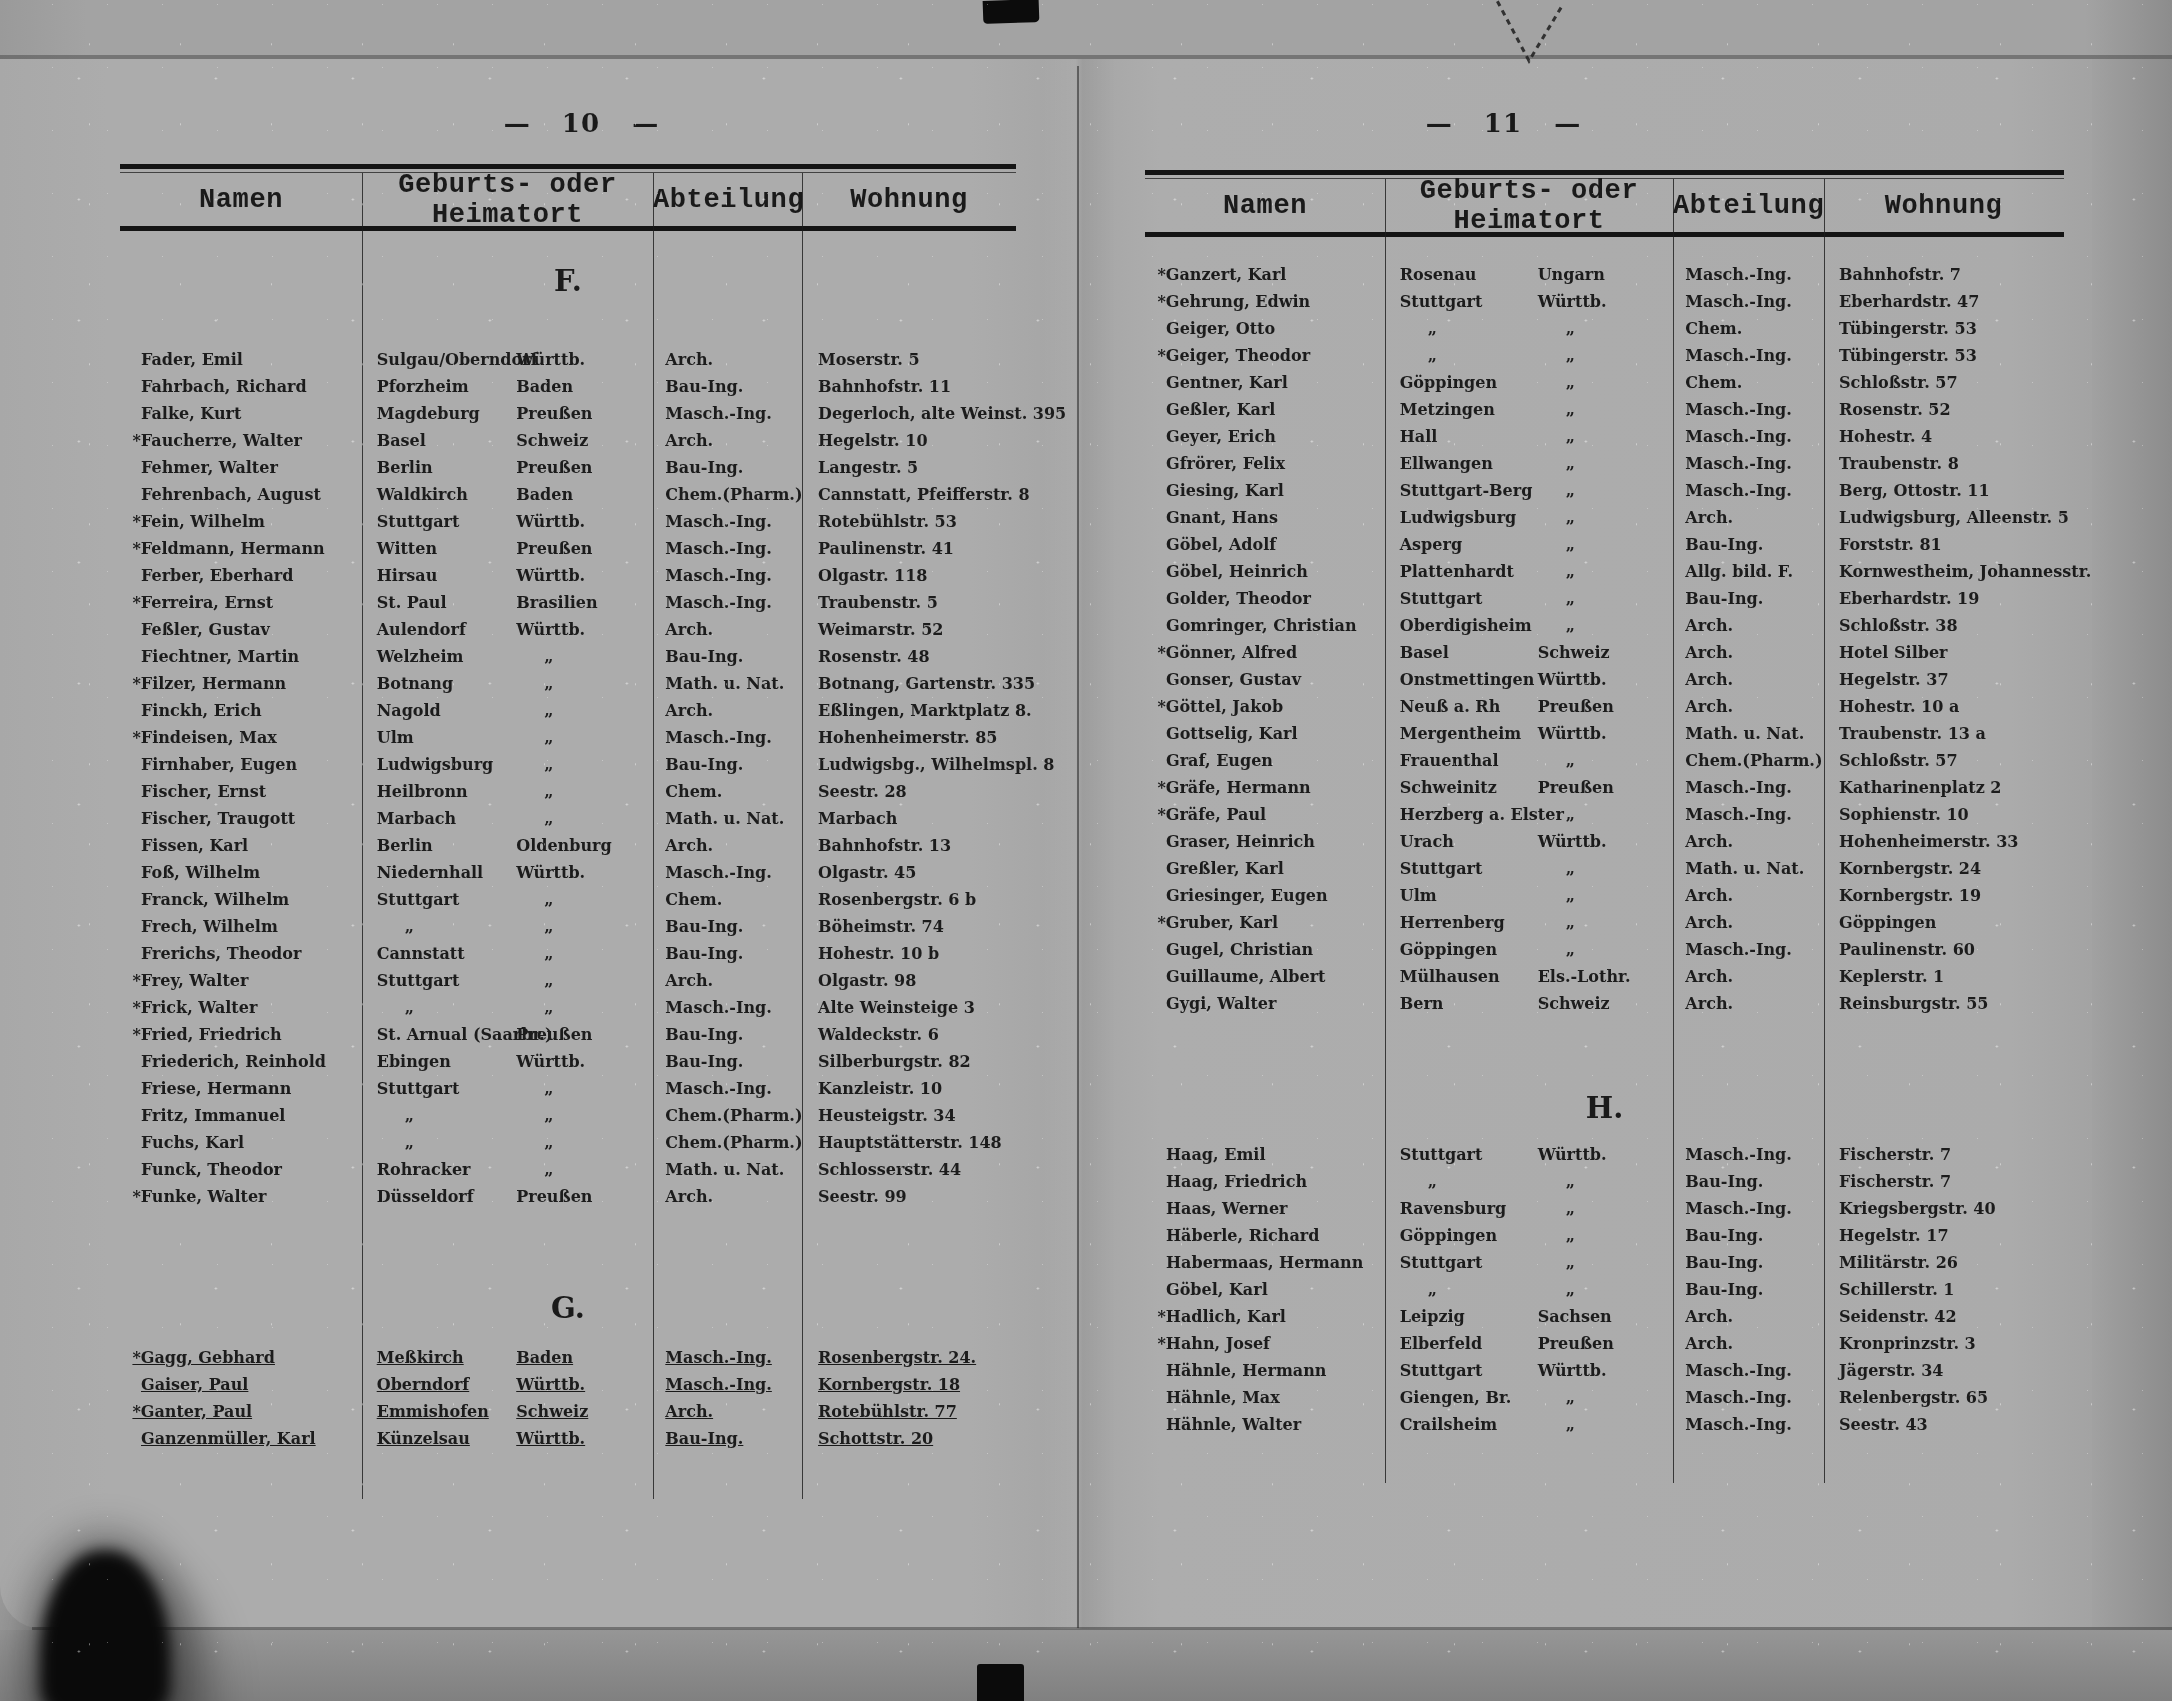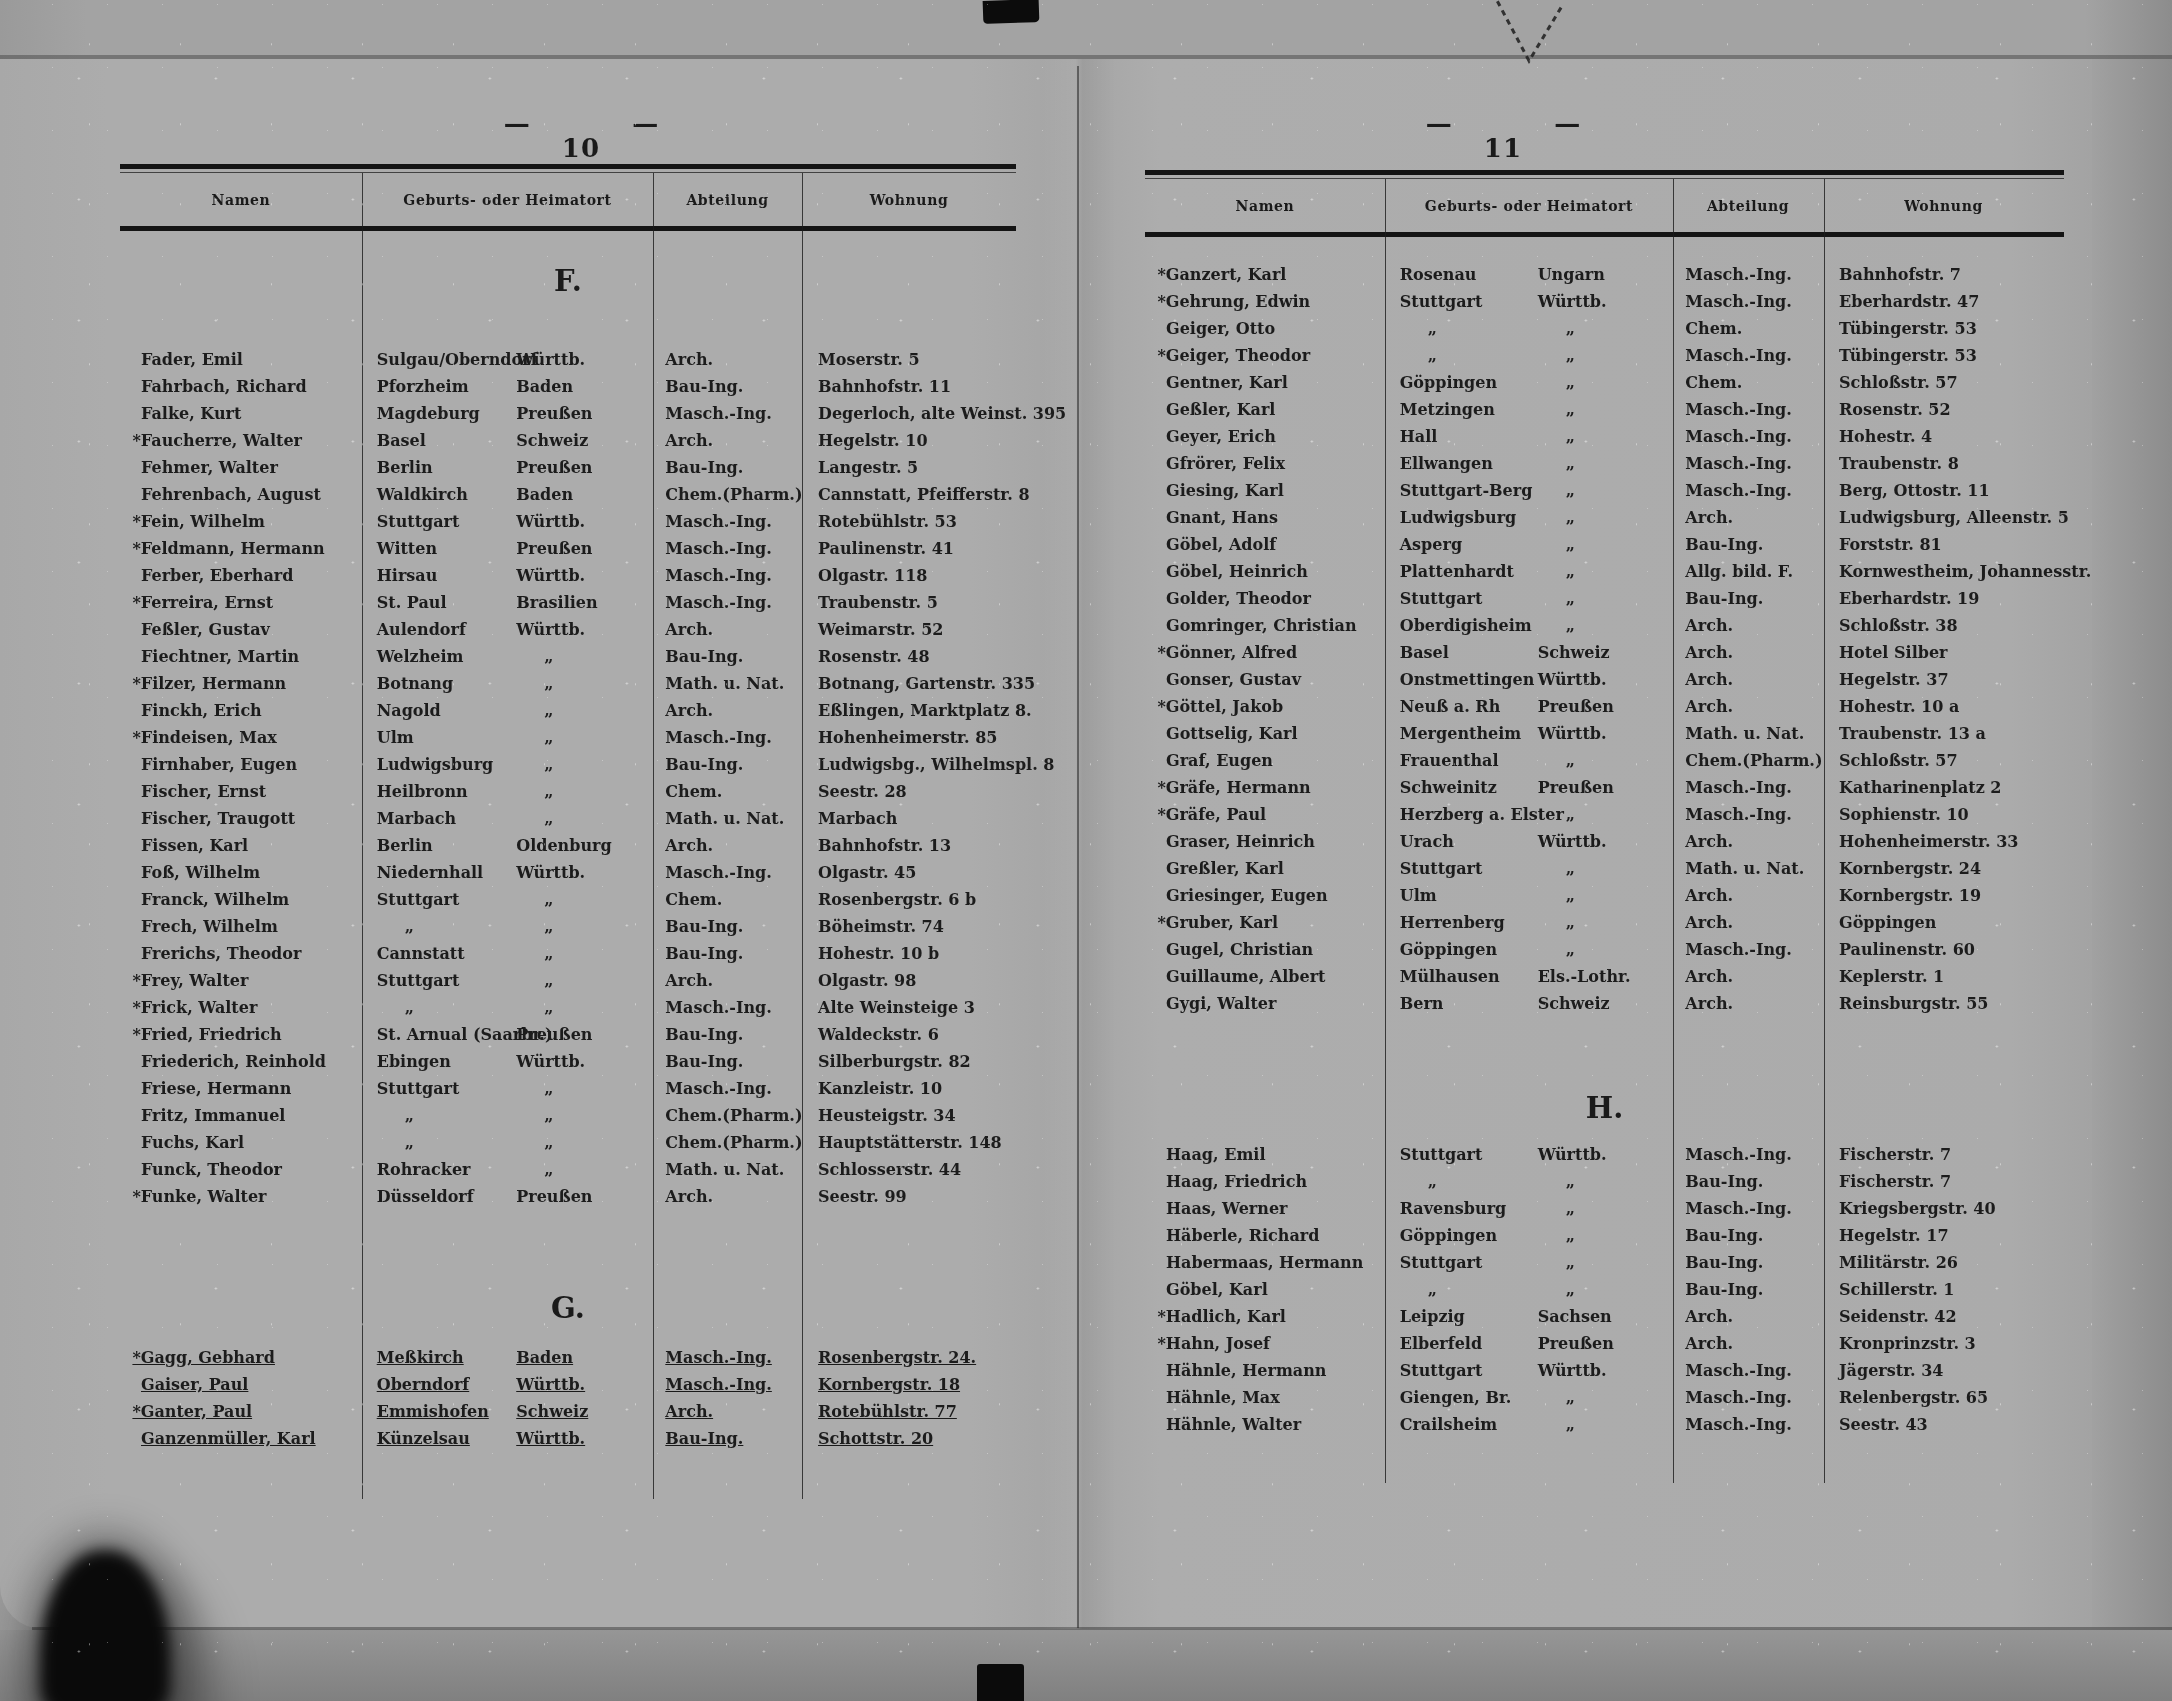--- a/index.html
+++ b/index.html
@@ -29,26 +29,26 @@
   .clip-top{position:absolute;left:983px;top:0;width:56px;height:23px;background:#0c0c0c;
     border-radius:0 0 4.3px 4.3px;transform:rotate(-2deg);}
   .clip-bottom{position:absolute;left:977px;top:1664px;width:47px;height:38px;background:#0b0b0b;
     border-radius:3.1px 3.1px 0 0;}
   .thumb{position:absolute;left:40px;top:1550px;width:130px;height:172px;background:#0a0a0a;
     border-radius:48% 48% 30% 30% / 62% 62% 20% 20%;filter:blur(6.7px);
     box-shadow:0 0 34px 17px rgba(15,15,15,.38), 24.5px 37px 43px 18.4px rgba(15,15,15,.28);}
   .checkmark{position:absolute;left:1486px;top:0;}
   .pagenum{position:absolute;top:108px;width:196px;display:flex;justify-content:center;gap:32px;
     font-size:26px;font-weight:bold;}
-  .pagenum .n{letter-spacing:1.2px;margin-top:25px;}
+  .pagenum .n{letter-spacing:1.2px;}
   
   .tbl{position:absolute;}
   .top-rule{border-top:5.5px solid #141414;}
   .top-rule::after{content:"";display:block;height:1.2px;background:rgba(40,40,40,.8);margin-top:3.1px;}
-  .thead{display:flex;height:53px;align-items:center;font-size:14px;font-weight:bold;letter-spacing:0.6px;}
+  .thead{display:flex;height:53px;align-items:center;font-size:27px;font-weight:bold;letter-spacing:0.6px;font-family:Liberation Mono, monospace;}
   .thead .hc{text-align:center;}
   .head-rule{border-top:5.5px solid #141414;}
   .vline{position:absolute;top:8.6px;width:1.2px;background:rgba(28,28,28,.8);}
   .tbl-left .vline{height:1326px;}
   .tbl-right .vline{height:1304px;}
   .tbl-left .v1{left:242px;} .tbl-left .v2{left:533px;} .tbl-left .v3{left:682px;}
   .tbl-right .v1{left:240px;} .tbl-right .v2{left:528px;} .tbl-right .v3{left:679px;}
   .tbl-left .h1,.tbl-left .cn{width:242px;} .tbl-left .h2,.tbl-left .co{width:291px;}
   .tbl-left .h3,.tbl-left .ca{width:149px;} .tbl-left .h4,.tbl-left .cw{width:214px;}
   .tbl-right .h1,.tbl-right .cn{width:240px;} .tbl-right .h2,.tbl-right .co{width:288px;}

